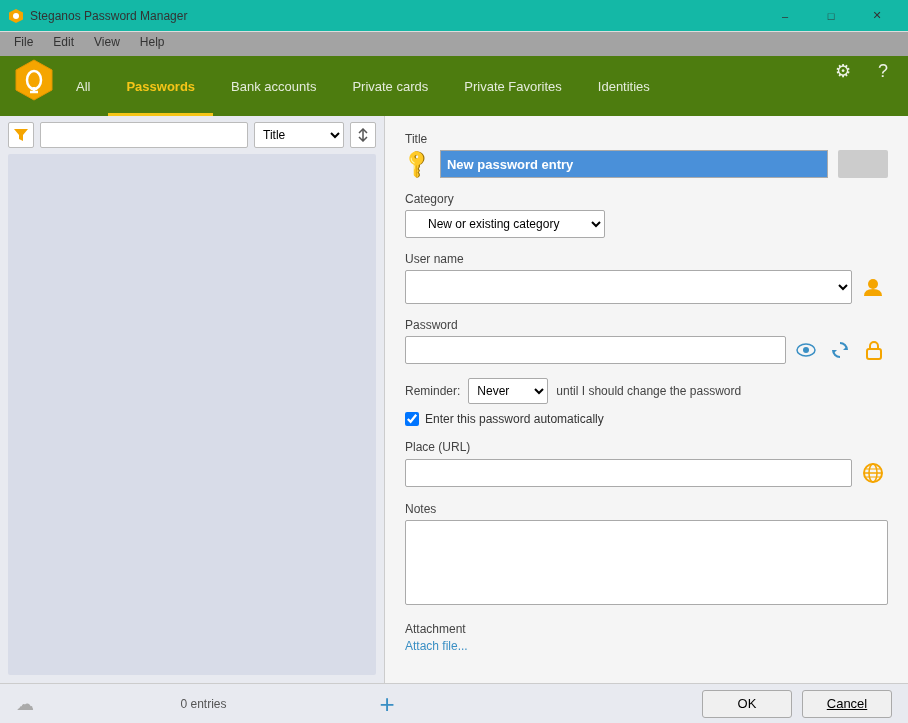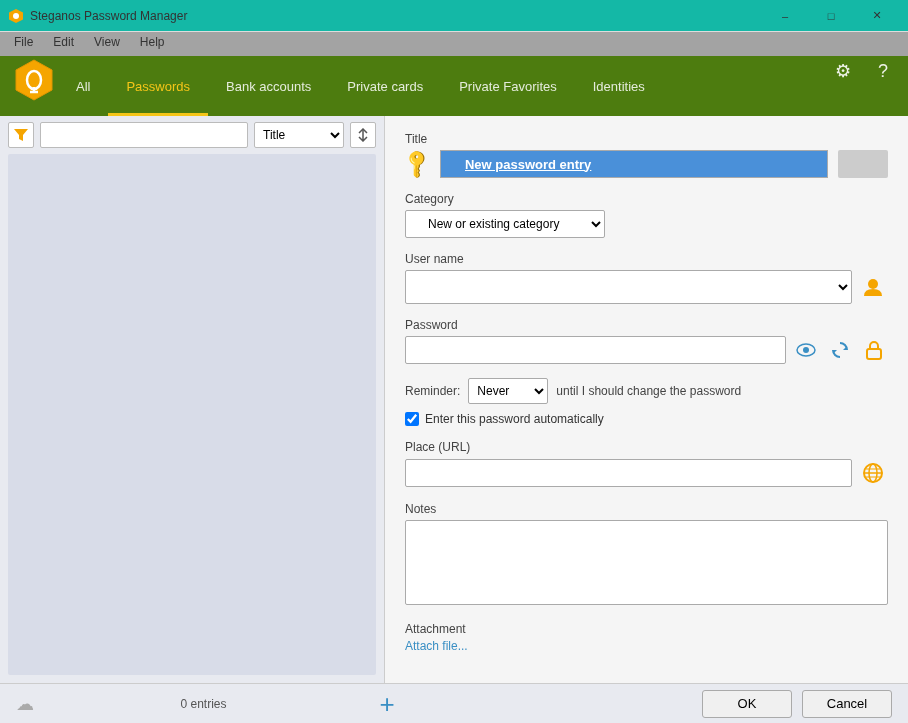--- a/index.html
+++ b/index.html
@@ -86,21 +86,21 @@
       height: 100%;
       display: flex;
       align-items: center;
       cursor: pointer;
       font-size: 13px;
       position: relative;
       opacity: 0.85;
     }
     .nav-tab.active {
       opacity: 1;
-      font-weight: 400;
+      font-weight: 700;
       color: #f5c518;
     }
     .nav-tab.active::after {
       content: '';
       position: absolute;
       bottom: 0;
       left: 0;
       right: 0;
       height: 3px;
       background: #f5c518;
@@ -224,28 +224,27 @@
     .key-icon {
       color: #f5a500;
       font-size: 20px;
       transform: rotate(-45deg);
       display: inline-block;
     }
     .title-input {
       flex: 1;
       height: 28px;
       border: 1px solid #aaa;
-      padding: 2px 24px;
+      padding: 2px 6px;
       font-size: 13px;
       background: #4a90d9;
       color: white;
       font-weight: 600;
       outline: none;
       selection: white;
-      text-decoration: underline;
     }
     .category-select {
       width: 200px;
       height: 28px;
       border: 1px solid #aaa;
       background: white;
       padding: 2px 18px;
       font-size: 12px;
       cursor: pointer;
       border-radius: 2px;
@@ -481,20 +480,21 @@
       border-radius: 3px;
     }
     .cancel-btn {
       width: 90px;
       height: 28px;
       background: #f0f0f0;
       border: 1px solid #aaa;
       cursor: pointer;
       font-size: 13px;
       border-radius: 3px;
+      text-decoration: underline;
     }
 
     
     .hex-logo {
       width: 48px;
       height: 48px;
     }
   </style>
 </head>
 <body>

